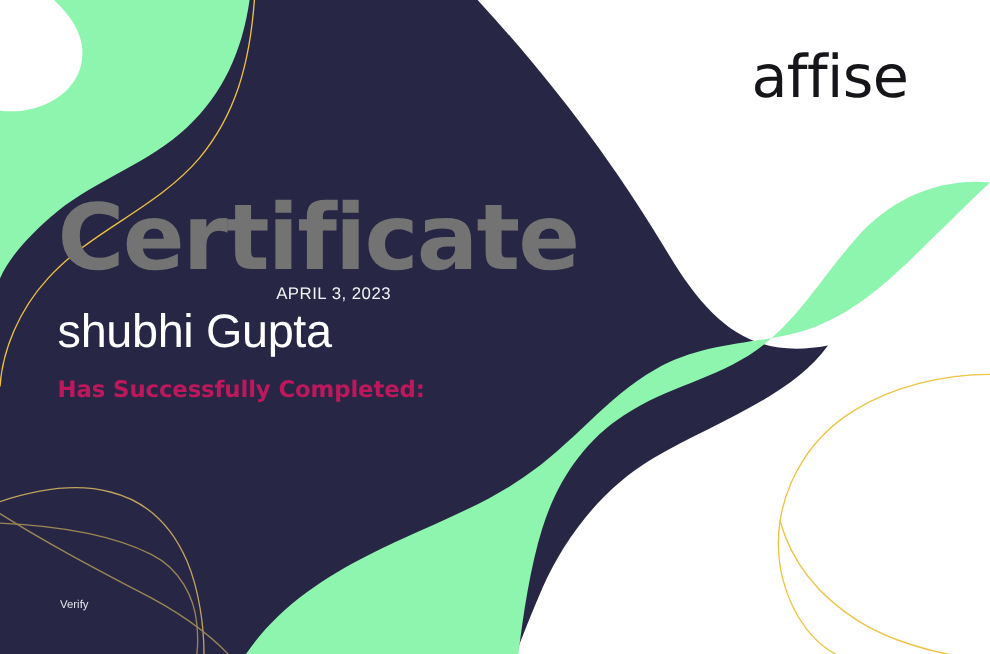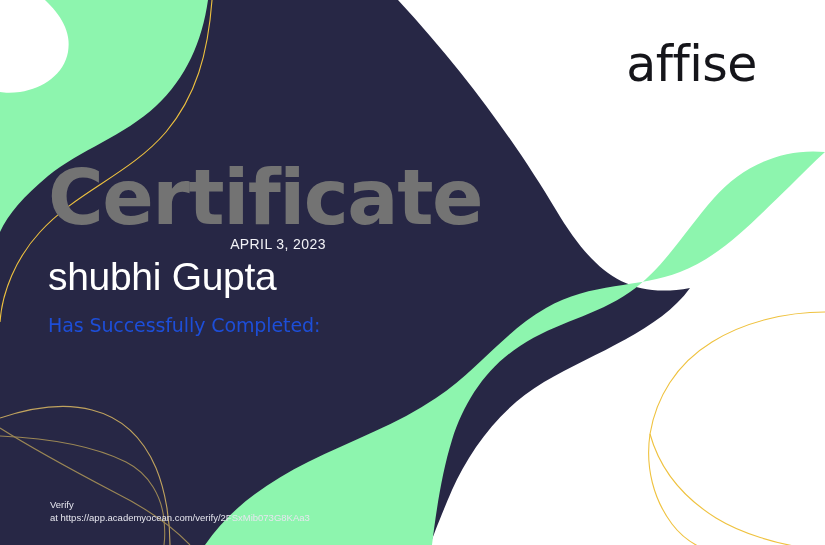--- a/index.html
+++ b/index.html
@@ -79,23 +79,23 @@
     font-weight: 400;
     letter-spacing: -0.3px;
     color: #ffffff;
     font-family: Liberation Sans, sans-serif;
   }
   .completed-label {
     position: absolute;
     left: 48px;
     top: 314px;
     font-size: 19px;
-    font-weight: normal;
+    font-weight: bold;
     letter-spacing: -0.1px;
-    color: #1d4ed8;
+    color: #be185d;
     font-family: "DejaVu Sans", sans-serif;
   }
   .course {
     position: absolute;
     left: 48px;
     top: 350px;
     font-size: 28px;
     font-weight: 400;
     letter-spacing: -0.2px;
     color: #ffffff;
@@ -200,17 +200,16 @@
 
     <div class="date">APRIL 3, 2023</div>
 
     <div class="recipient">shubhi Gupta</div>
 
     <div class="completed-label">Has Successfully Completed:</div>
 
 
     <div class="verify">
       <div>Verify</div>
-      <div>at https://app.academyocean.com/verify/2FSxMib073G8KAa3</div>
     </div>
 
   </div>
 </div>
 
 </body></html>

